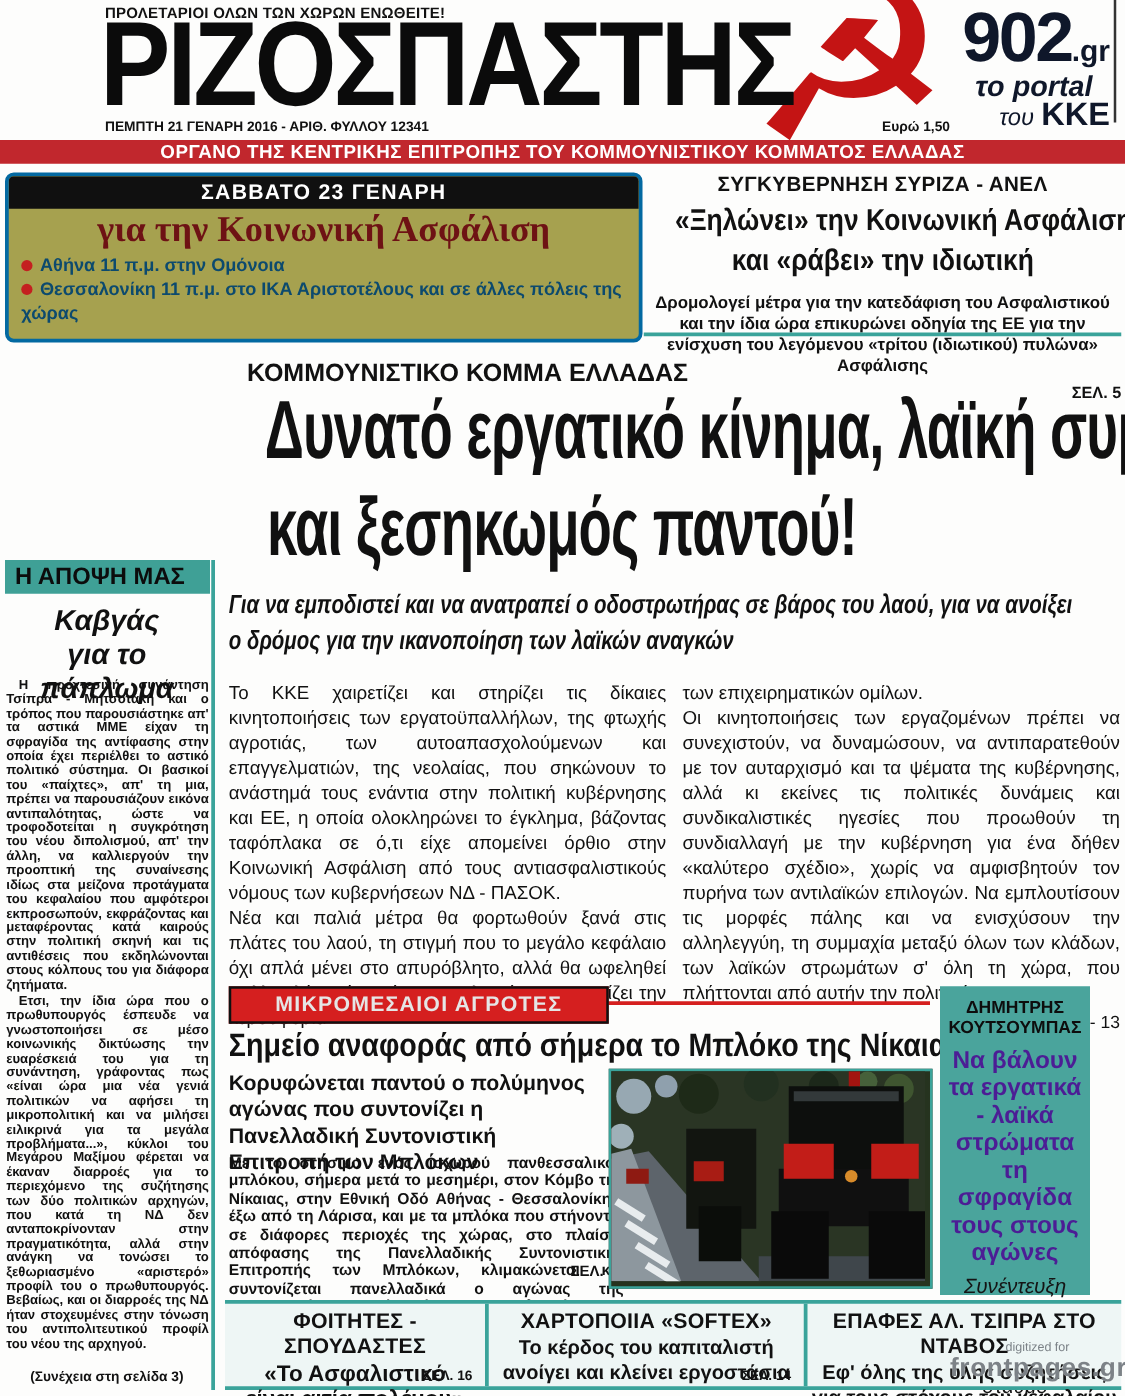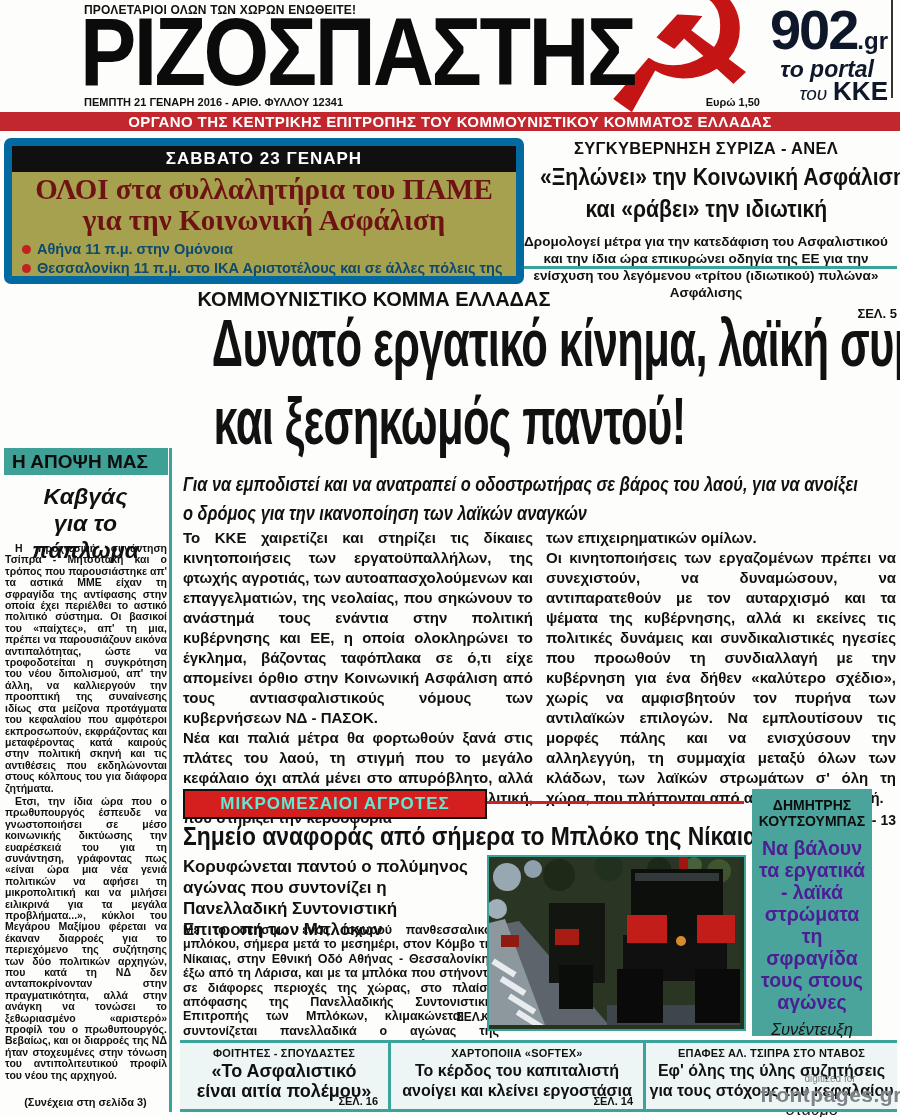--- a/index.html
+++ b/index.html
@@ -21,21 +21,21 @@
   .portal .tld{font-size:24px;font-weight:bold;}
   .portal .tg1{font-size:23px;font-weight:bold;font-style:italic;line-height:22px;margin-right:14px;}
   .portal .tg2{font-size:21px;line-height:22px;}
   .portal .tg2 .pre{font-style:italic;font-size:19px;}
   .portal .tg2 .brand{font-weight:bold;font-size:26px;}
   .pvline{left:891px;top:0;width:2px;height:98px;background:#333;z-index:3;}
   .banner{left:0;top:112px;width:900px;height:19px;background:#c1272d;z-index:4;
           color:#fff;font-weight:bold;font-size:15px;line-height:19px;text-align:center;letter-spacing:.4px;}
 
   
-  .rally{left:4px;top:138px;width:504px;height:130px;background:#a6a14f;border:8px solid #0369a1;
+  .rally{left:4px;top:138px;width:504px;height:130px;background:#a6a14f;border:3px solid #0369a1;
          border-radius:7px;overflow:hidden;z-index:2;}
   .rally-h{background:#101010;color:#fff;font-weight:bold;font-size:17px;text-align:center;
            height:26px;line-height:25px;letter-spacing:1px;}
   .rally-t{font-family:"Liberation Serif",serif;font-weight:bold;color:#6e1214;font-size:29px;
            line-height:31px;text-align:center;margin-top:2px;}
   .rally-bullets{margin:4px 8px 0 10px;}
   .bullet-row{font-size:14.5px;font-weight:bold;color:#0c4a6e;line-height:19px;}
   .dot{display:inline-block;width:9px;height:9px;border-radius:50%;background:#c42020;margin-right:6px;}
 
   
@@ -48,29 +48,29 @@
   .tealrule{left:515px;top:266px;width:382px;height:3px;background:#3aa39a;}
 
   
   .mkick{left:0;top:288px;width:748px;text-align:center;font-size:20px;font-weight:bold;}
   .mh1{left:0;top:300px;width:900px;text-align:center;line-height:86px;}
   .mh1 .nowrap{font-size:66px;font-weight:bold;letter-spacing:-1px;transform:scaleX(.66);transform-origin:center;}
   .mh2{left:0;top:378px;width:900px;text-align:center;line-height:86px;}
   .mh2 .nowrap{font-size:66px;font-weight:bold;letter-spacing:-1px;transform:scaleX(.66);transform-origin:center;}
   .mdeck{left:183px;top:470px;width:717px;line-height:27px;}
   .mdeck .nowrap{font-size:21px;font-weight:bold;font-style:italic;transform:scaleX(.78);transform-origin:left center;}
-  .mcol{top:528px;width:350px;font-size:15px;font-weight:bold;line-height:20px;}
+  .mcol{top:545px;width:350px;font-size:15px;font-weight:normal;line-height:20px;}
   .mcol p{margin:0;}
   .mcol1{left:183px;}
   .mcol2{left:546px;}
   .mpref{text-align:right;font-size:14px;margin-top:2px;}
 
   
   .badge{left:183px;top:789px;width:300px;height:26px;background:#d51f1f;border:2px solid #101010;
-         color:#5eead4;font-weight:bold;font-size:17px;text-align:center;line-height:25px;letter-spacing:1px;z-index:2;}
+         color:#e5e5e5;font-weight:bold;font-size:17px;text-align:center;line-height:25px;letter-spacing:1px;z-index:2;}
   .badgeline{left:480px;top:801px;width:264px;height:3px;background:#d51f1f;}
   .fhl{left:183px;top:821px;width:565px;line-height:30px;}
   .fhl .nowrap{font-size:26px;font-weight:bold;transform:scaleX(.88);transform-origin:left center;}
   .fdeck{left:183px;top:856px;width:295px;font-size:17px;font-weight:bold;line-height:21px;}
   .fbody{left:183px;top:923px;width:316px;font-size:12.5px;font-weight:bold;line-height:14.4px;text-align:justify;}
   .fpref{left:183px;top:1010px;width:316px;text-align:right;font-size:12px;font-weight:bold;}
   .photo{left:487px;top:855px;width:255px;height:172px;border:2px solid #3aa39a;background:#26331f;}
 
   
   .kbox{left:752px;top:789px;width:120px;height:247px;background:#4aa49c;box-sizing:border-box;padding:8px 6px 4px;}
@@ -80,21 +80,21 @@
   .kpref{text-align:right;font-size:11.5px;font-weight:bold;margin-top:4px;}
 
   
   .strip{left:180px;top:1040px;width:717px;height:66px;background:#eef6f5;
          border-top:3px solid #3aa39a;border-bottom:3px solid #3aa39a;display:flex;}
   .cell{position:relative;box-sizing:border-box;padding-top:4px;}
   .cell1{width:208px;}
   .cell2{width:252px;}
   .cell3{width:251px;}
   .vdiv{width:3px;background:#3aa39a;}
-  .ck{text-align:center;font-size:11px;font-weight:bold;letter-spacing:.2px;}
+  .ck{text-align:center;font-size:17px;font-weight:bold;letter-spacing:.2px;}
   .ch{text-align:center;font-weight:bold;line-height:20px;margin-top:2px;}
   .cell1 .ch{font-size:18px;}
   .cell2 .ch,.cell3 .ch{font-size:16px;}
   .cpref{position:absolute;right:10px;bottom:2px;font-size:11px;font-weight:bold;}
 
   
   .wm{left:760px;top:1074px;width:140px;text-align:center;z-index:9;color:rgba(110,116,122,.9);}
   .wm .l1{font-size:10px;line-height:10px;}
   .wm .l2{font-size:21px;font-weight:bold;letter-spacing:.5px;line-height:22px;
           text-shadow:0 0 1px #ffffff;}
@@ -124,21 +124,20 @@
     <div class="tg1">το portal</div>
     <div class="tg2"><span class="pre">του</span> <span class="brand">ΚΚΕ</span></div>
   </div>
   <div class="abs pvline"></div>
 
   <div class="abs banner">ΟΡΓΑΝΟ ΤΗΣ ΚΕΝΤΡΙΚΗΣ ΕΠΙΤΡΟΠΗΣ ΤΟΥ ΚΟΜΜΟΥΝΙΣΤΙΚΟΥ ΚΟΜΜΑΤΟΣ ΕΛΛΑΔΑΣ</div>
 
   <div class="abs rally">
     <div class="rally-h">ΣΑΒΒΑΤΟ 23 ΓΕΝΑΡΗ</div>
     <div class="rally-t">
-      <div>ΟΛΟΙ στα συλλαλητήρια του ΠΑΜΕ</div>
       <div>για την Κοινωνική Ασφάλιση</div>
     </div>
     <div class="rally-bullets">
       <div class="bullet-row"><span class="dot"></span><span>Αθήνα 11 π.μ. στην Ομόνοια</span></div>
       <div class="bullet-row"><span class="dot"></span><span>Θεσσαλονίκη 11 π.μ. στο ΙΚΑ Αριστοτέλους και σε άλλες πόλεις της χώρας</span></div>
     </div>
   </div>
 
   <div class="abs syr">
     <div class="kick">ΣΥΓΚΥΒΕΡΝΗΣΗ ΣΥΡΙΖΑ - ΑΝΕΛ</div>

